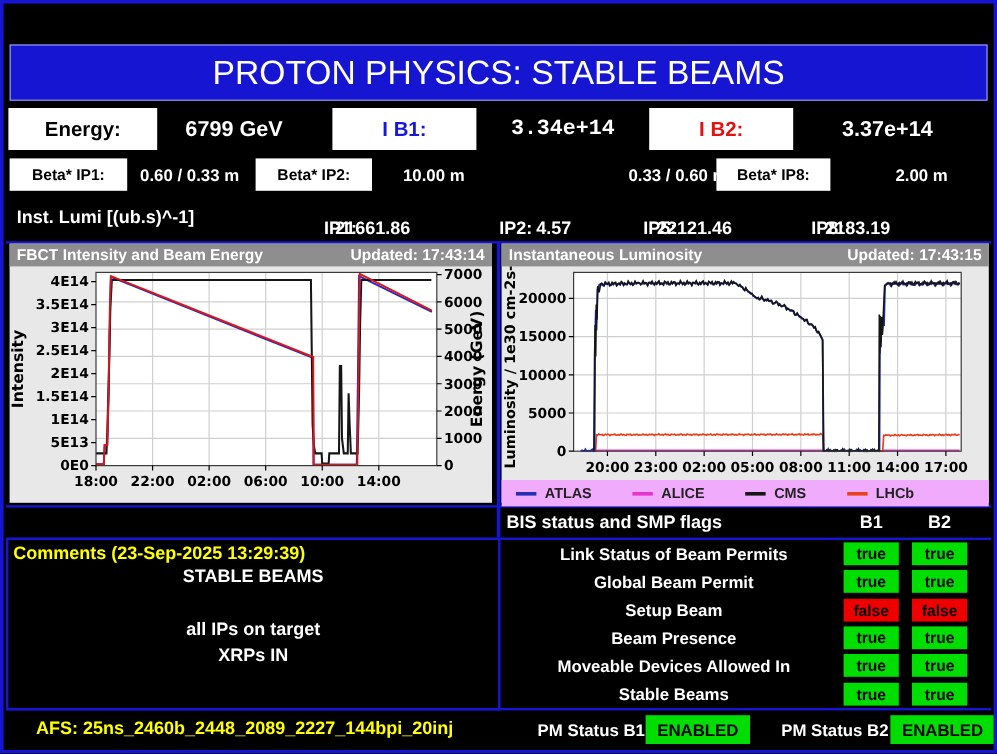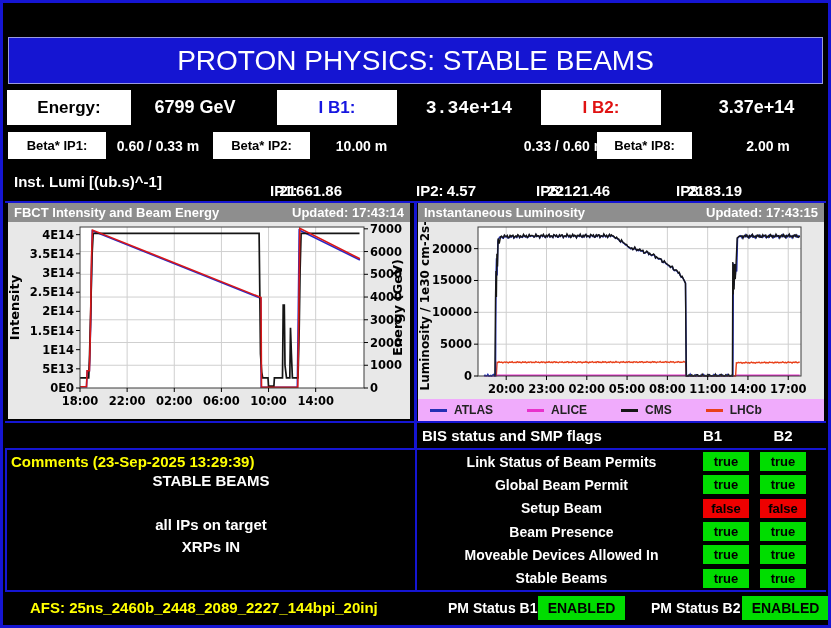--- a/index.html
+++ b/index.html
@@ -23,21 +23,21 @@
   .energy-row { position:absolute; left:3px; top:86px; width:819px; height:37px; }
   .energy-row > div { position:absolute; top:1px; height:35px; display:flex;
                       align-items:center; justify-content:center; white-space:pre; }
   .wbox { background:#fff; color:#000; font-weight:bold; }
   .vtxt { color:#fff; font-weight:bold; }
   .e-lab  { left:1px;   width:124px; font-size:17px; }
   .e-val  { left:107px; width:164px; font-size:18px; }
   .e-b1   { left:271px; width:120px; color:#1616e0; font-size:17px; }
   .e-b1v  { left:391px; width:144px; font-size:18px;font-family:Liberation Mono, monospace; }
   .e-b2   { left:535px; width:120px; color:#e01212; font-size:17px; }
-  .e-b2v  { left:655px; width:163px; font-size:18px;padding-left:28px; }
+  .e-b2v  { left:638px; width:163px; font-size:18px;padding-left:28px; }
 
   
   .beta-row { position:absolute; left:3px; top:127px; width:819px; height:31px; }
   .beta-row > div { position:absolute; top:2px; height:27px; display:flex;
                     align-items:center; justify-content:center; white-space:pre; }
   .b-lab { background:#fff; color:#000; font-weight:bold; font-size:13px; }
   .b-val { color:#fff; font-weight:bold; font-size:14px; }
   .bl1{left:2px;width:98px} .bv1{left:100px;width:104px}
   .bl2{left:207px;width:97px} .bv2{left:304px;width:103px}
   .bl3{left:411px;width:97px} .bv3{left:508px;width:102px}
@@ -69,21 +69,21 @@
   .legend-strip { height:22px; background:#f0abfc; display:flex; align-items:center;
                   padding-left:12px; gap:34px; }
   .legend-item { display:flex; align-items:center; gap:7px; font-size:12px;
                  font-weight:bold; color:#222; }
   .swatch { display:inline-block; width:17px; height:3px; }
 
   
   .bis-header { position:absolute; left:417px; top:420px; width:404px; height:25px;
                 color:#fff; font-weight:bold; font-size:15px; }
   .bis-header .bis-title { position:absolute; left:2px; top:4px; }
-  .bis-header .col-b1 { position:absolute; left:283px; width:46px; top:4px; text-align:left; }
+  .bis-header .col-b1 { position:absolute; left:283px; width:46px; top:4px; text-align:center; }
   .bis-header .col-b2 { position:absolute; left:340px; width:46px; top:4px; text-align:center; }
   .h-line { position:absolute; left:2px; width:821px; height:2px; background:#1515d2; }
   .hl-1 { top:445px; } .hl-2 { top:587px; }
 
   .comments-box { position:absolute; left:2px; top:445px; width:412px; height:144px;
                   border:2px solid #1515d2; background:#000; }
   .comments-title { color:#ffff00; font-weight:bold; font-size:15px; padding:3px 0 0 4px; }
   .comment-line { color:#fff; font-size:15px; font-weight:bold; text-align:center;
                   min-height:22px; line-height:22px; }
 

